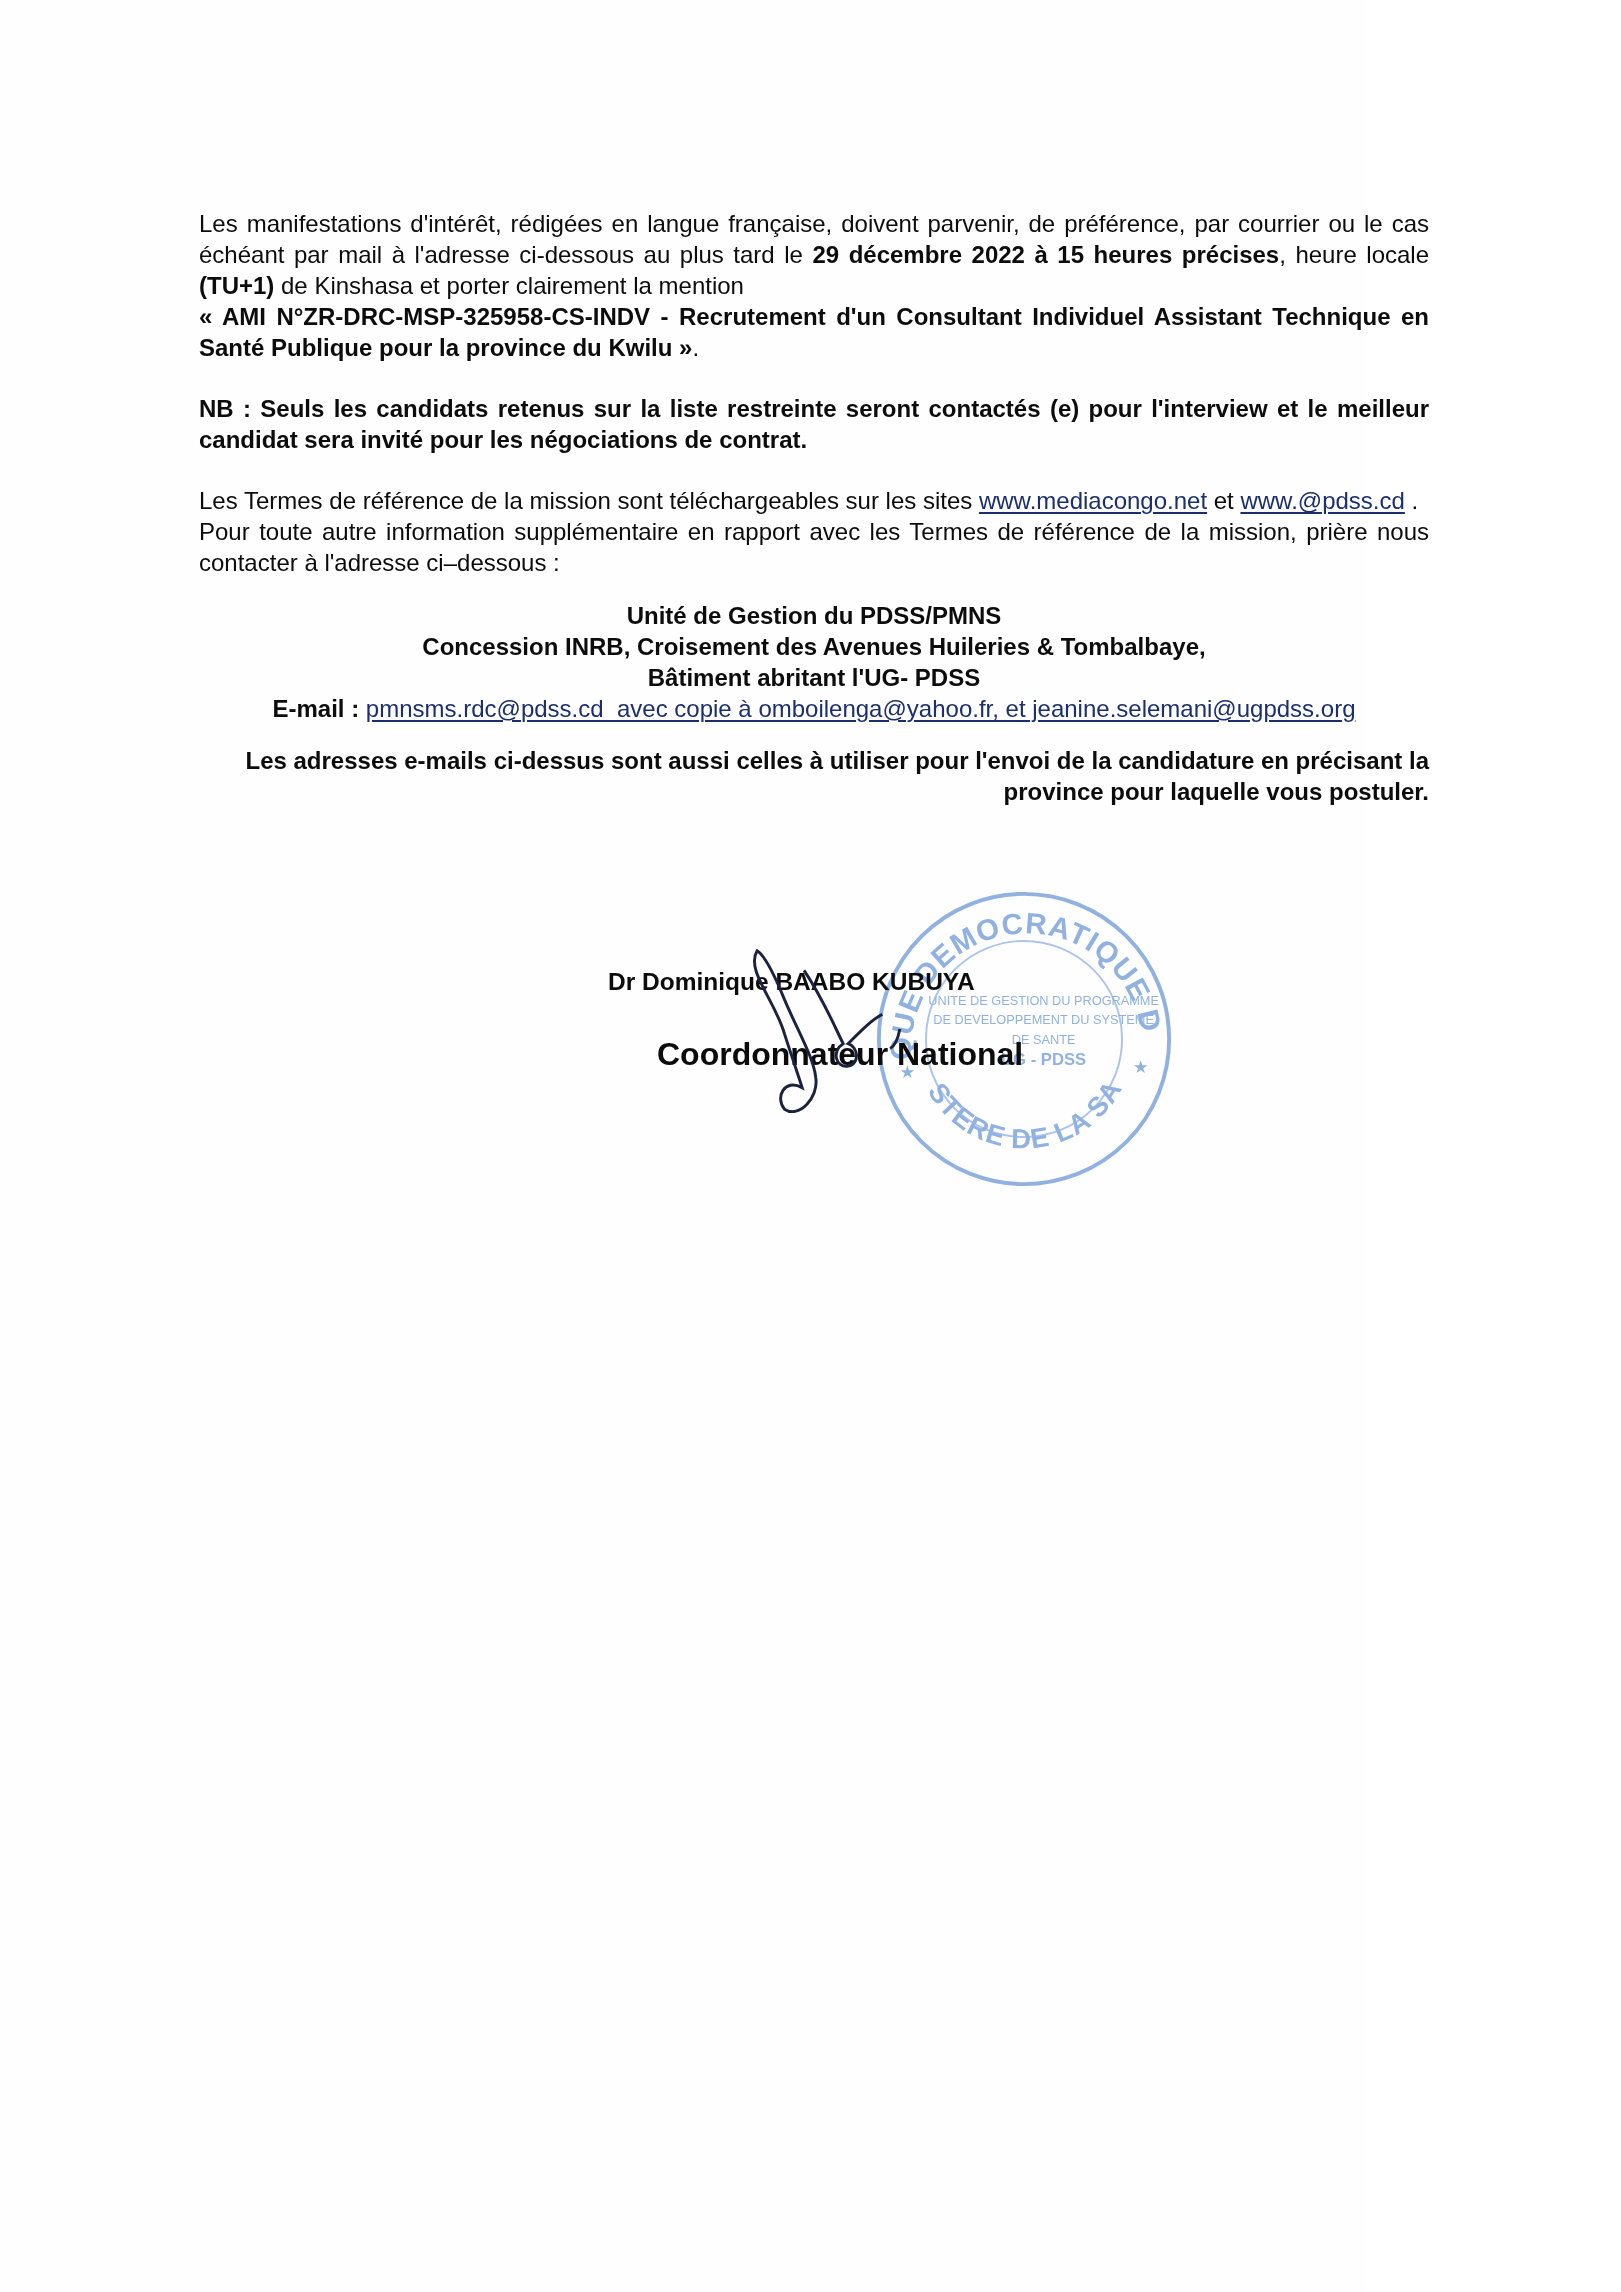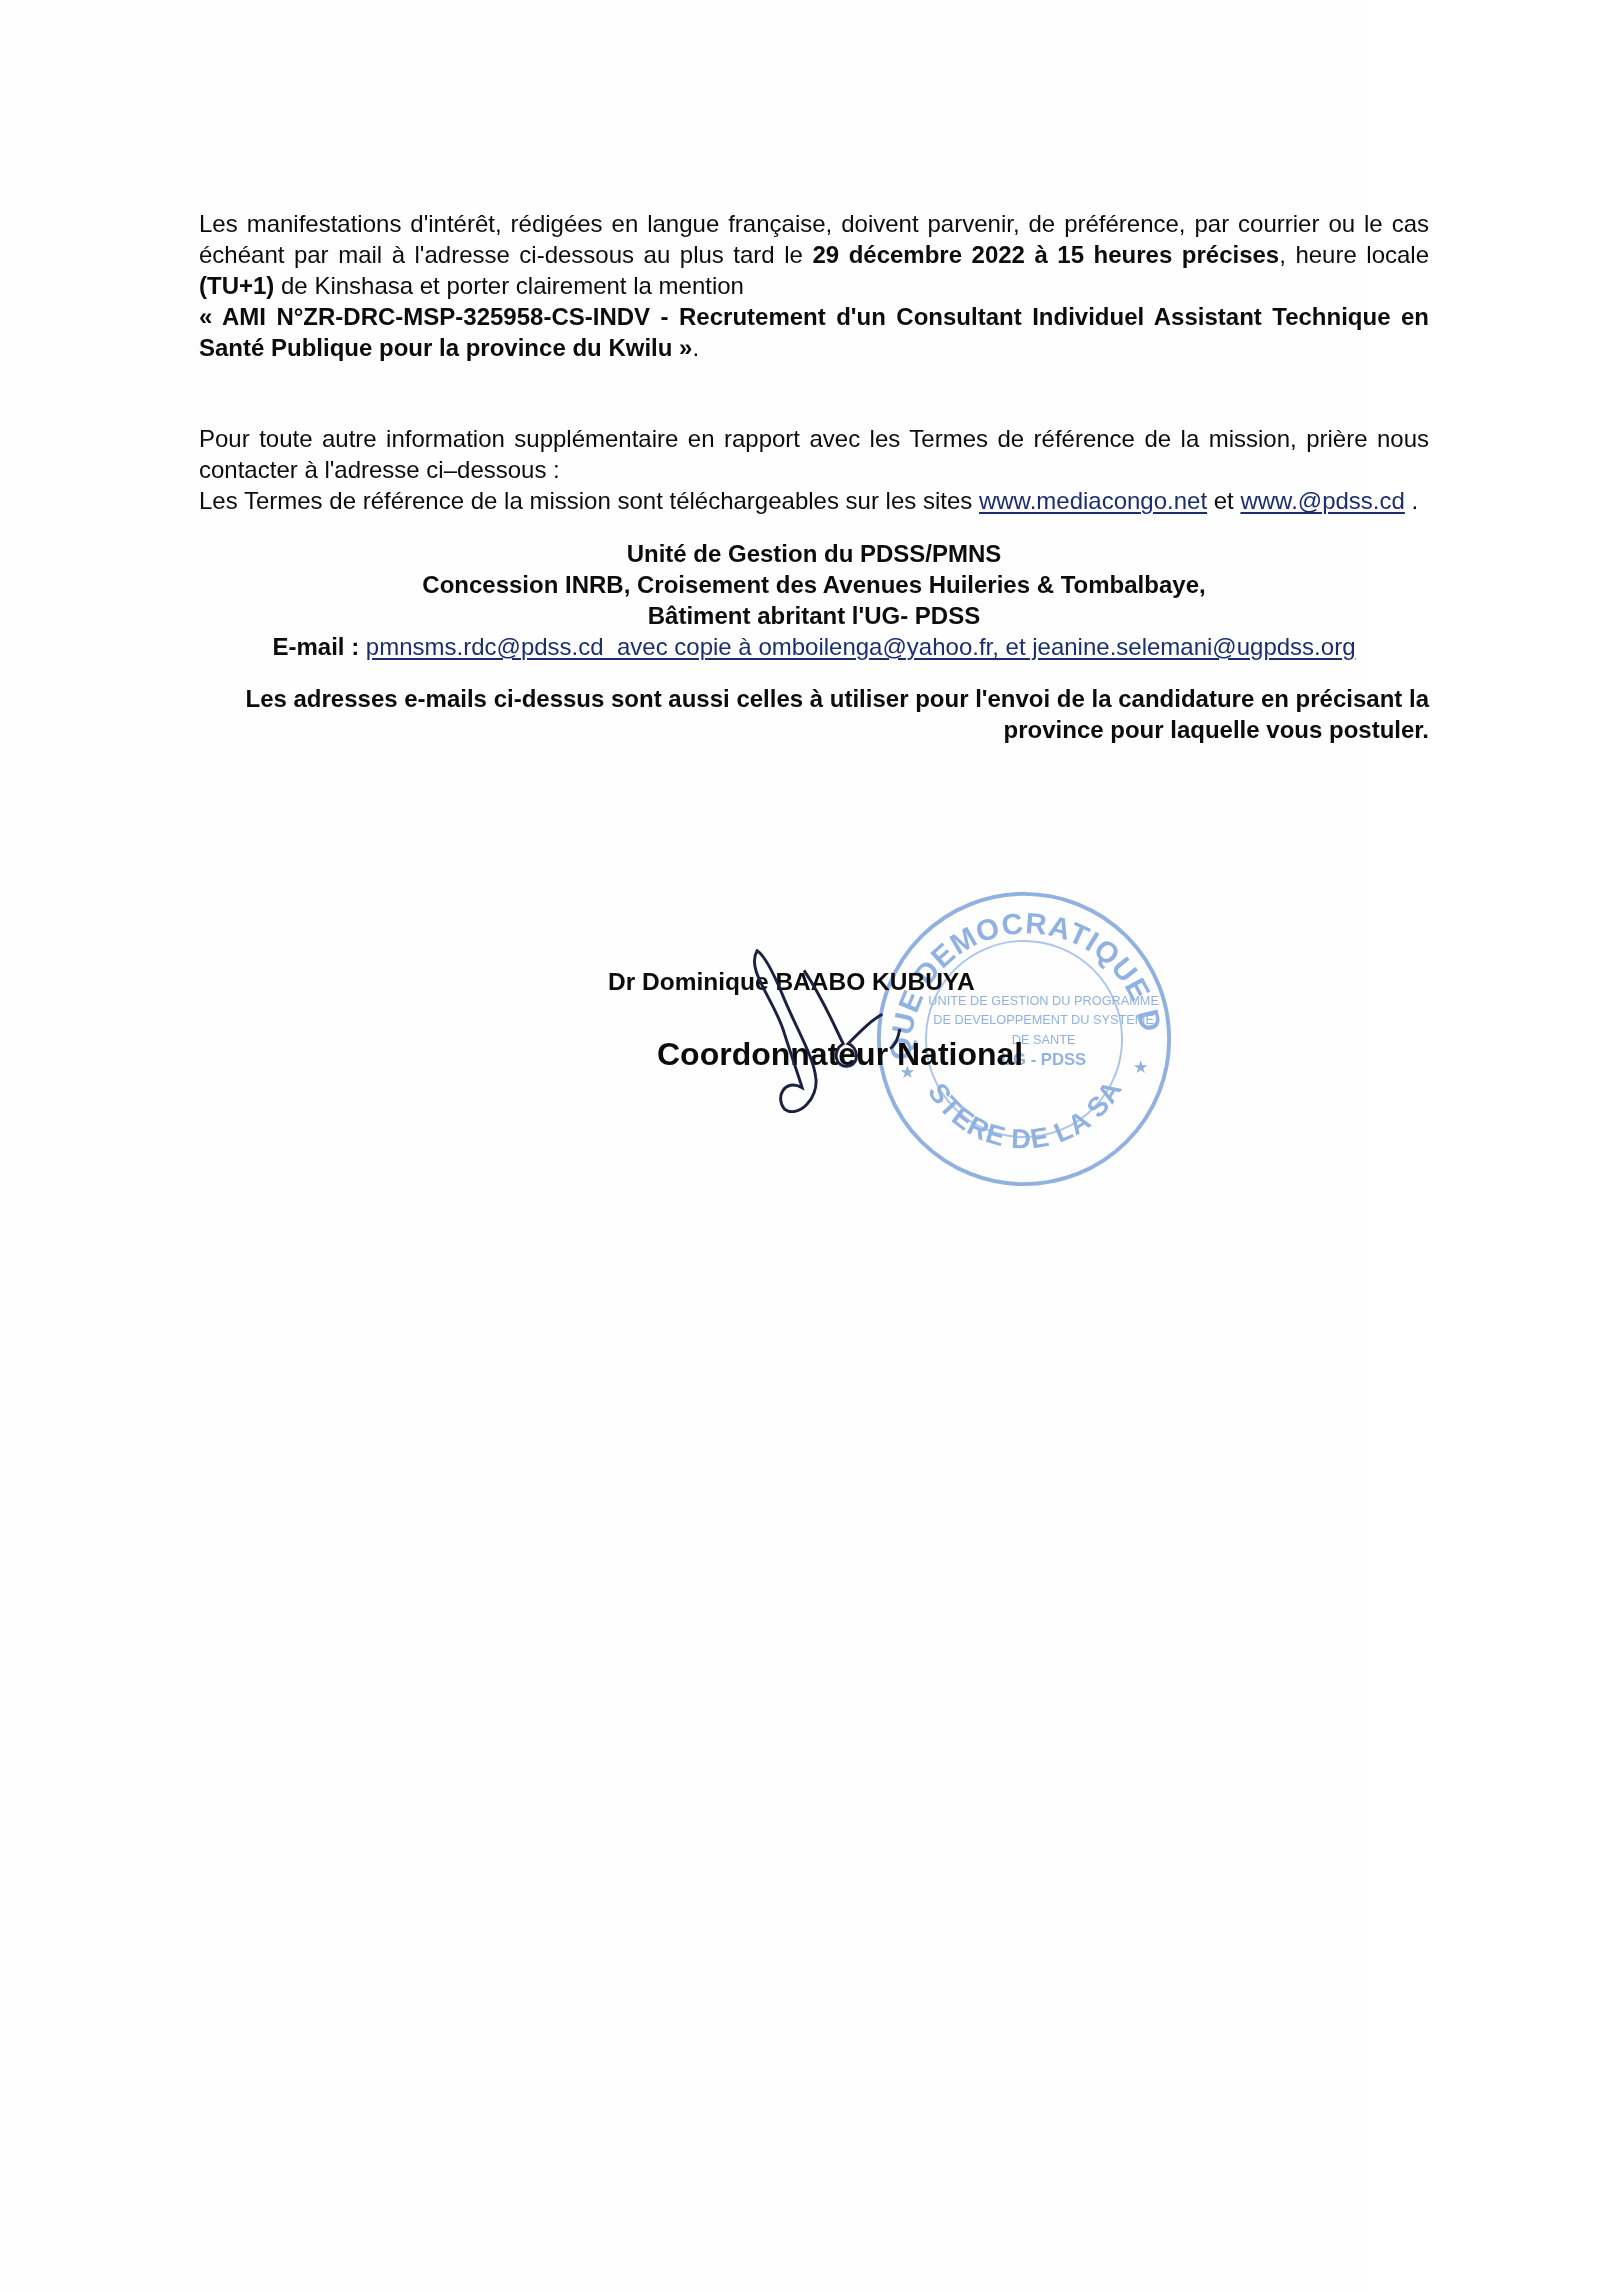--- a/index.html
+++ b/index.html
@@ -79,28 +79,29 @@
 
   <div class="column">
 
     <p>
       <span>Les manifestations d'intérêt, rédigées en langue française, doivent parvenir, de préférence, par courrier ou le cas échéant par mail à l'adresse ci-dessous au plus tard le </span><b>29 décembre 2022 à 15 heures précises</b><span>, heure locale </span><b>(TU+1)</b><span> de Kinshasa et porter clairement la mention</span><br>
       <b>« AMI N°ZR-DRC-MSP-325958-CS-INDV - Recrutement d'un Consultant Individuel Assistant Technique en Santé Publique pour la province du Kwilu »</b><span>.</span>
     </p>
 
     <div class="gap"></div>
 
+    <p><b>NB : Seuls les candidats retenus sur la liste restreinte seront contactés (e) pour l'interview et le meilleur candidat sera invité pour les négociations de contrat.</b></p>
 
     <div class="gap"></div>
-
-    <p>Pour toute autre information supplémentaire en rapport avec les Termes de référence de la mission, prière nous contacter à l'adresse ci–dessous :</p>
 
     <p>
       <span>Les Termes de référence de la mission sont téléchargeables sur les sites </span><span class="link">www.mediacongo.net</span><span> et </span><span class="link">www.@pdss.cd</span><span> .</span>
     </p>
+
+    <p>Pour toute autre information supplémentaire en rapport avec les Termes de référence de la mission, prière nous contacter à l'adresse ci–dessous :</p>
 
     <div class="gap" style="height:21.6px"></div>
 
     <div class="center">
       <p>Unité de Gestion du PDSS/PMNS</p>
       <p>Concession INRB, Croisement des Avenues Huileries &amp; Tombalbaye,</p>
       <p>Bâtiment abritant l'UG- PDSS</p>
       <p class="email-line">
         <b>E-mail : </b><span class="link" style="font-weight:400;white-space:pre">pmnsms.rdc@pdss.cd  avec copie à omboilenga@yahoo.fr, et jeanine.selemani@ugpdss.org</span>
       </p>

